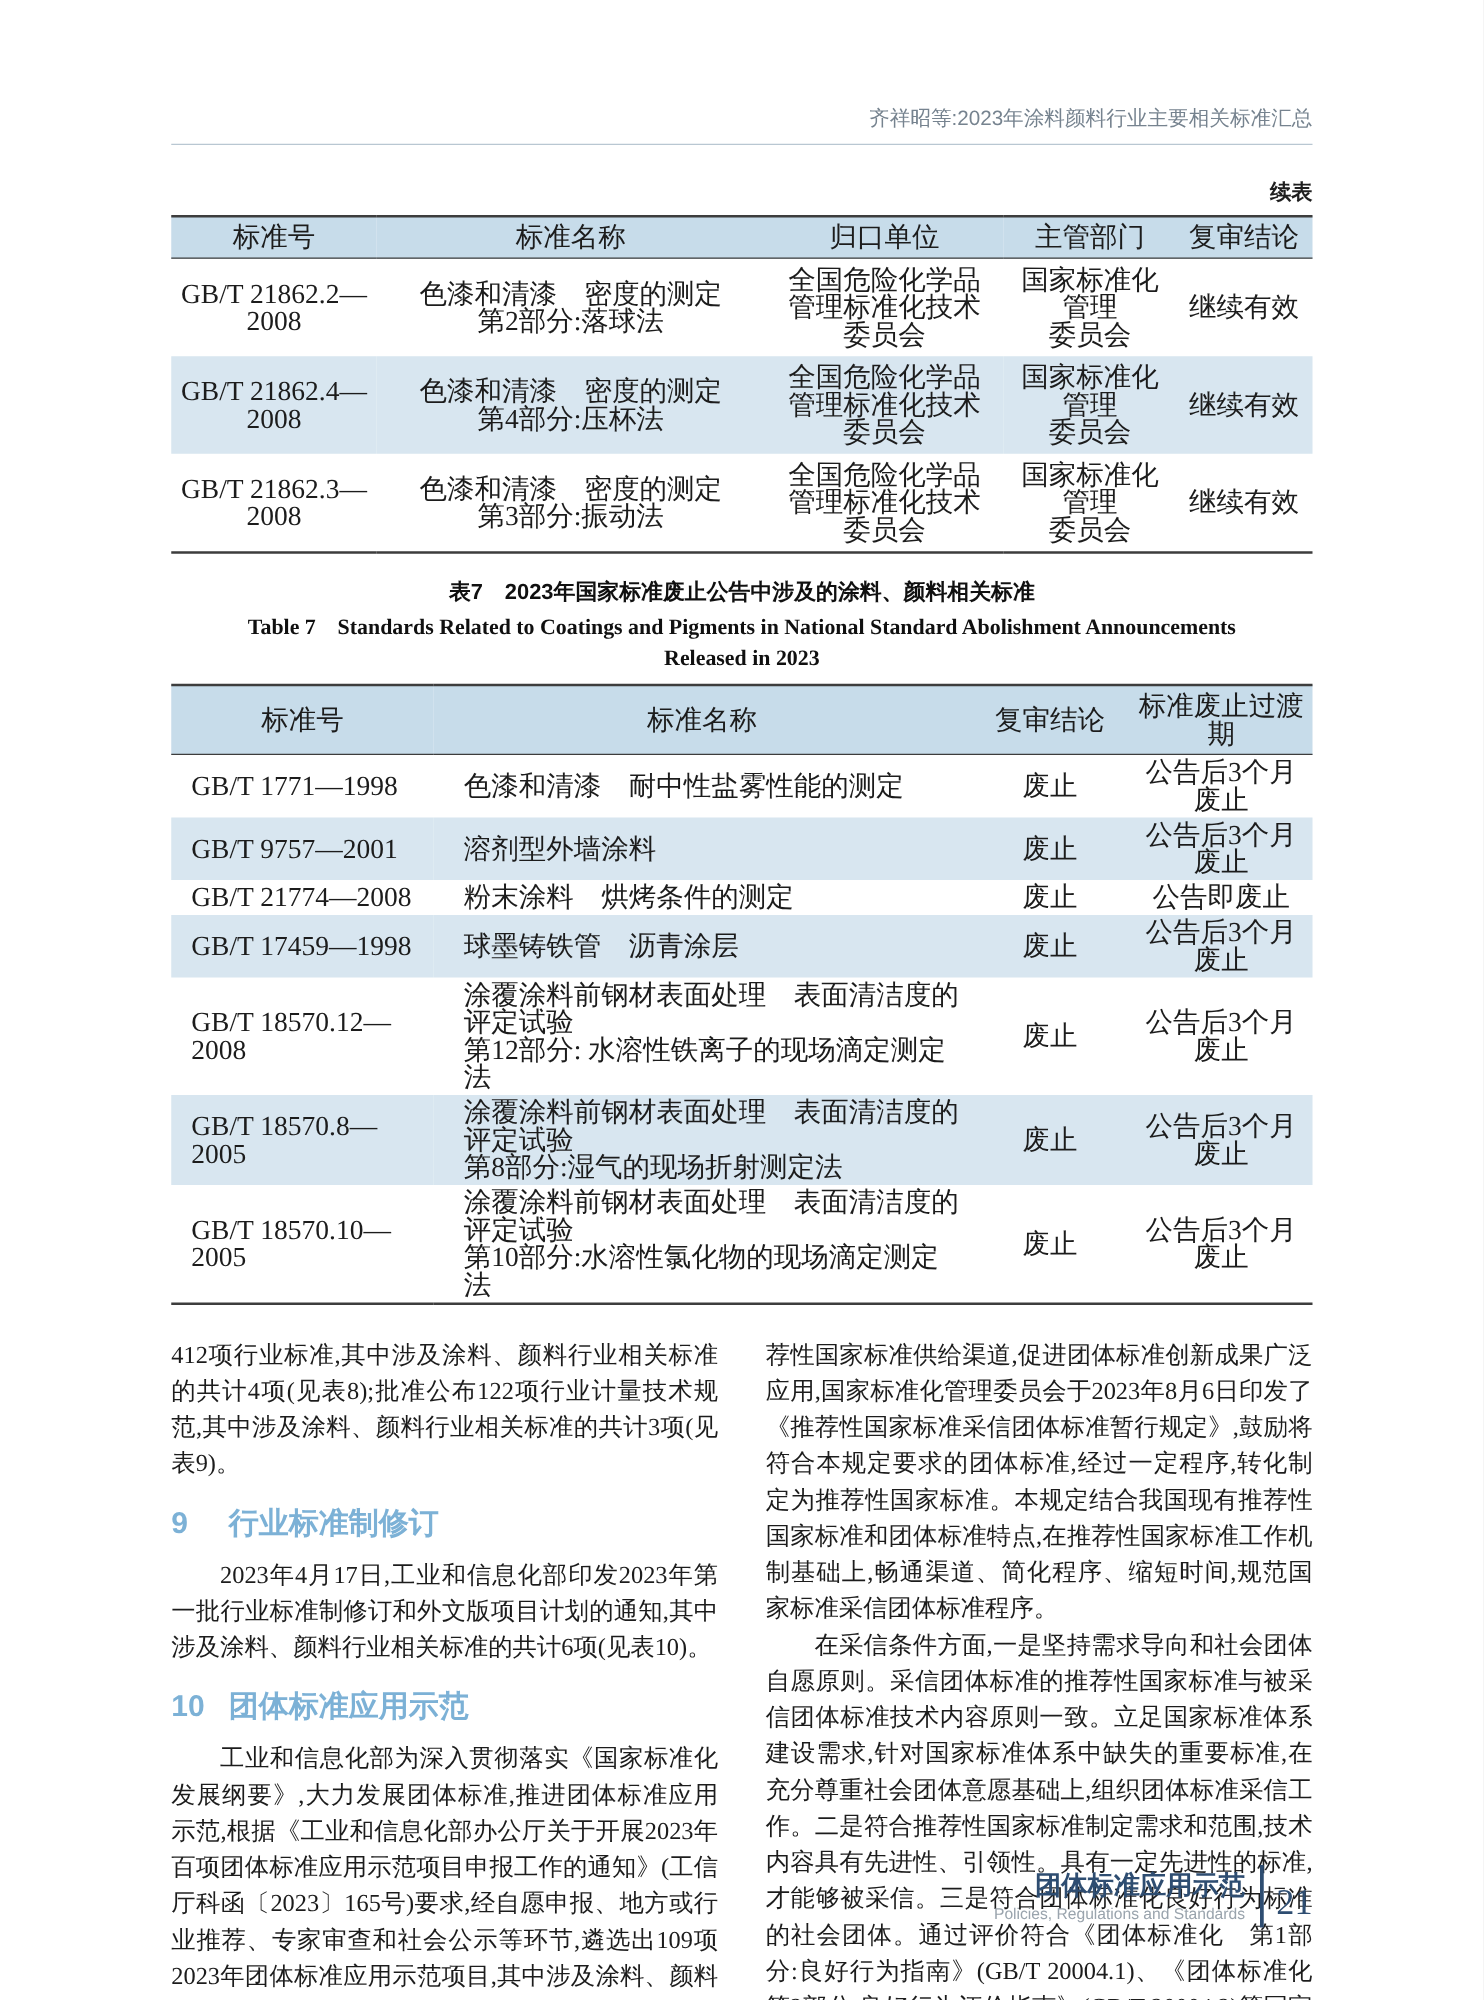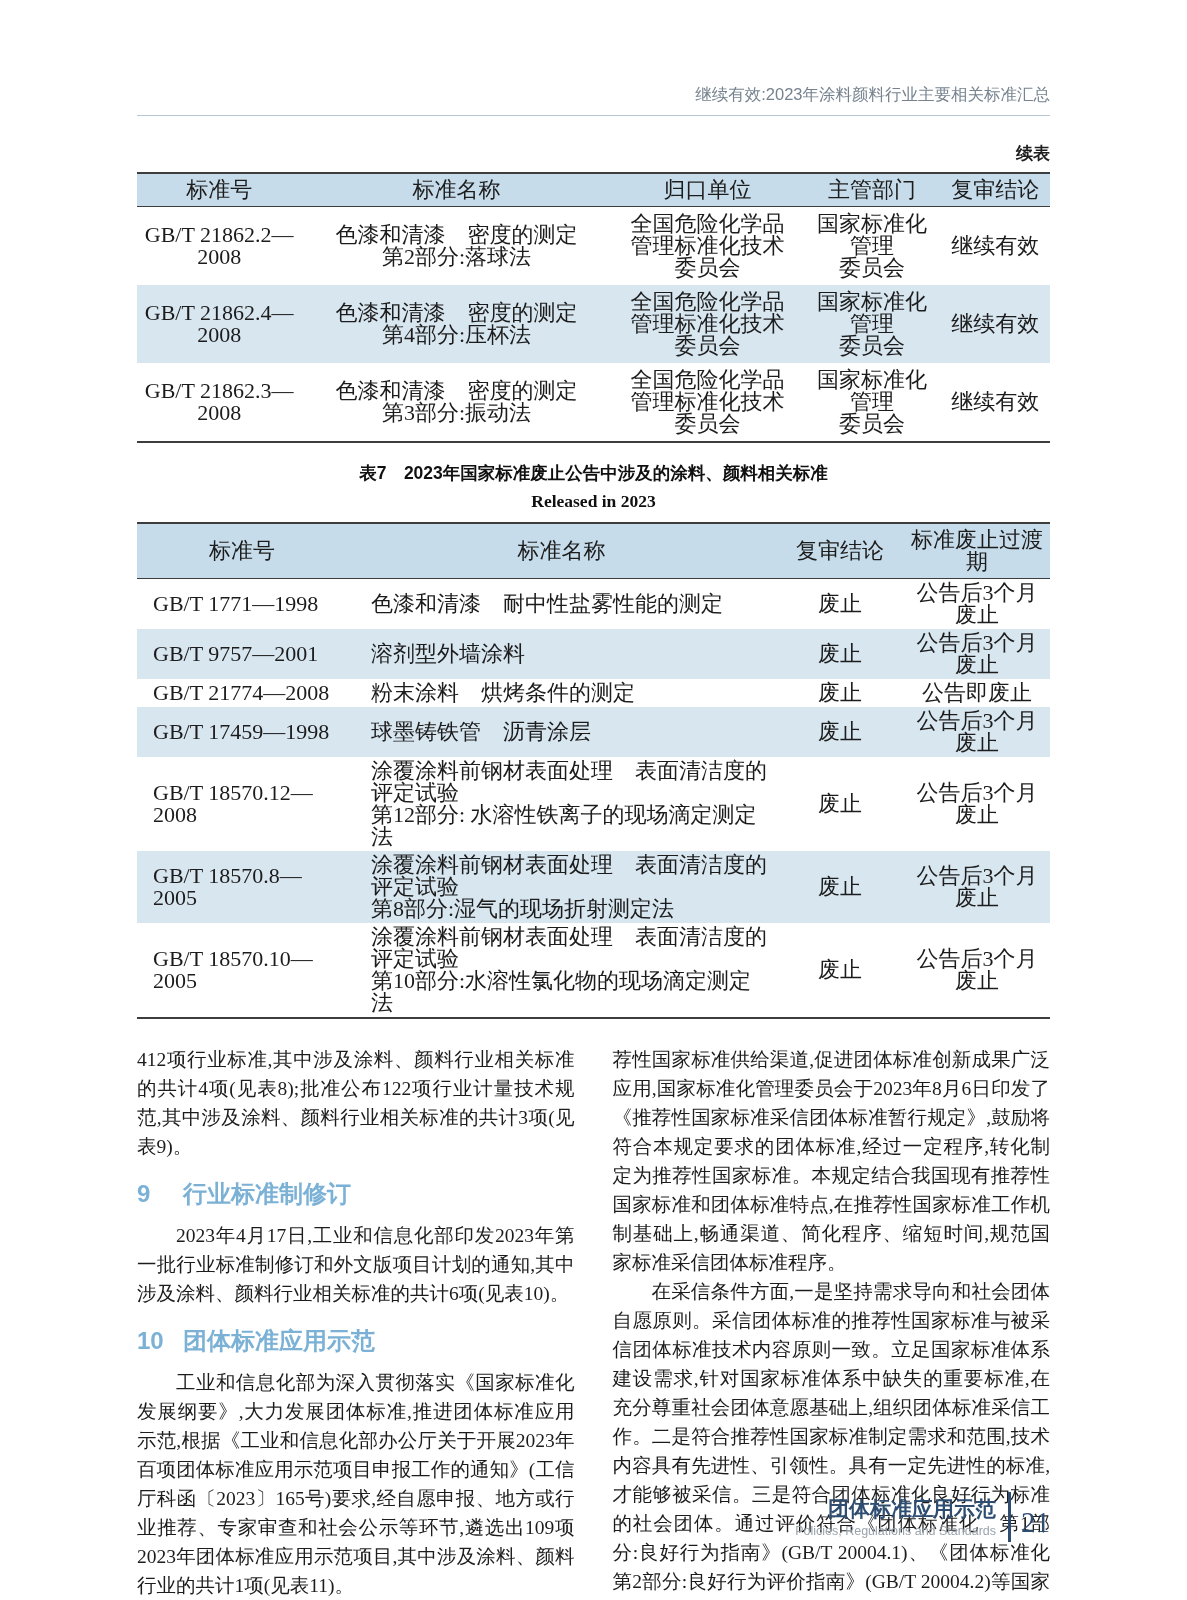--- a/index.html
+++ b/index.html
@@ -95,21 +95,21 @@
     font-size:29px; color:#2e4d71; padding-top:10px;
     font-family:"Liberation Serif","DejaVu Serif",serif;
   }
 </style>
 </head>
 <body>
 
 <div class="page">
   <div class="content">
 
-    <div class="running-head">继续有效:2023年涂料颜料行业主要相关标准汇总</div>
+    <div class="running-head">齐祥昭等:2023年涂料颜料行业主要相关标准汇总</div>
 
     <div class="cont-label">续表</div>
 
     <table class="t1">
       <colgroup>
         <col style="width:18%">
           <col style="width:34%">
           <col style="width:21%">
           <col style="width:15%">
           <col style="width:12%">
@@ -156,20 +156,21 @@
           <td>国家标准化管理
 委员会</td>
           <td>继续有效</td>
         </tr>
       </tbody>
     </table>
 
     <div class="caption">
       <div class="caption-cn">表7　2023年国家标准废止公告中涉及的涂料、颜料相关标准</div>
       <div class="caption-en">
+        <div>Table 7 Standards Related to Coatings and Pigments in National Standard Abolishment Announcements</div>
         <div>Released in 2023</div>
       </div>
     </div>
 
     <table class="t7" style="margin-top:8px">
       <colgroup>
         <col style="width:23%">
           <col style="width:47%">
           <col style="width:14%">
           <col style="width:16%">

